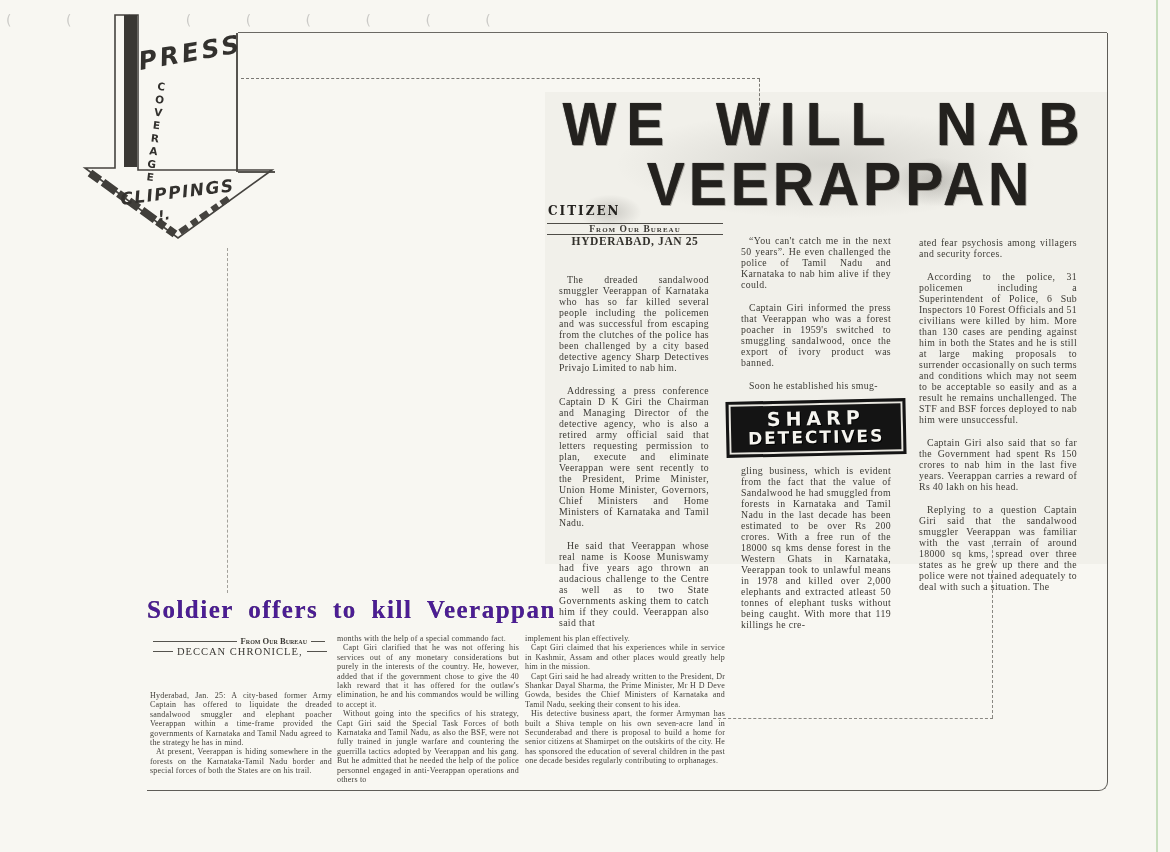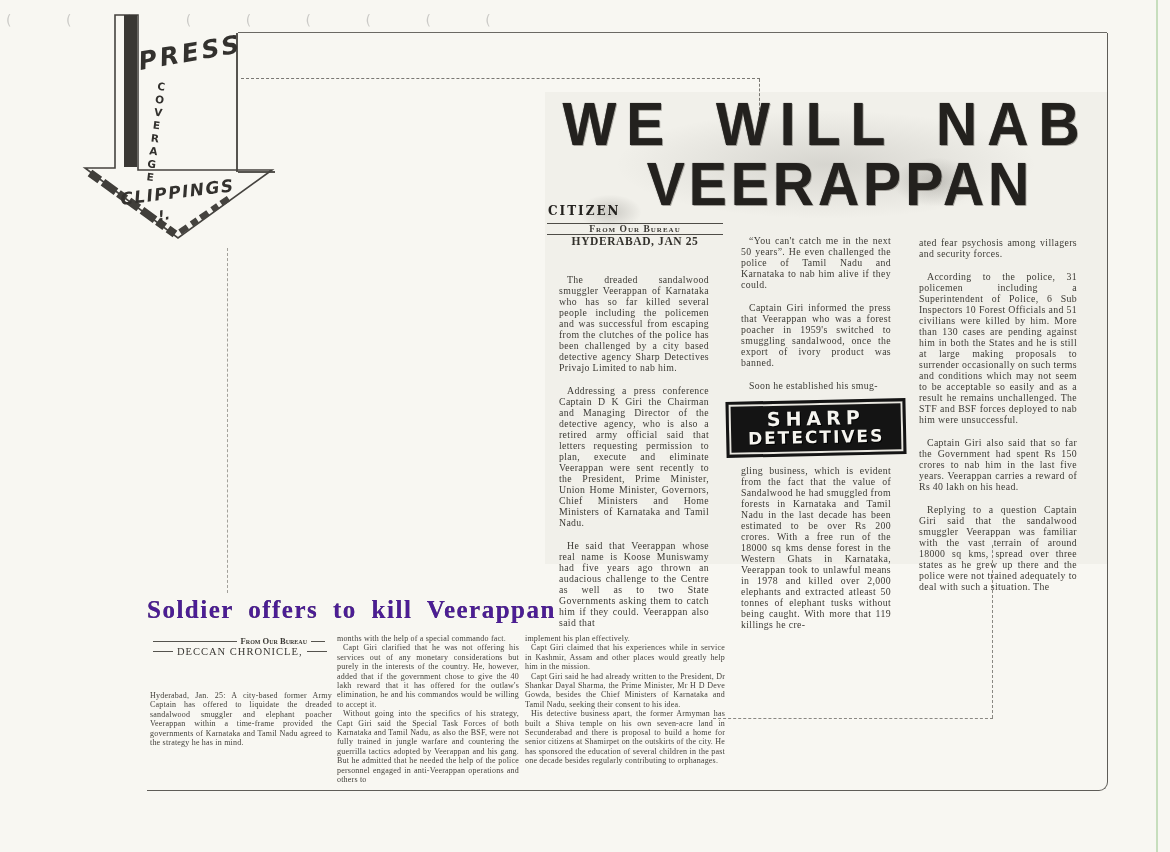--- a/index.html
+++ b/index.html
@@ -180,20 +180,21 @@
       </div>
       <div class="bureau-row">
         <span class="bureau-line" style="flex:0 0 20px;"></span>
         <span class="bureau-src">DECCAN CHRONICLE,</span>
         <span class="bureau-line" style="flex:0 0 20px;"></span>
       </div>
     </div>
 
     <div class="abs b-col" style="left:5px;top:64px;width:182px;margin-top:35px;">
       <p class="noind">Hyderabad, Jan. 25: A city-based former Army Captain has offered to liquidate the dreaded sandalwood smuggler and elephant poacher Veerappan within a time-frame provided the governments of Karnataka and Tamil Nadu agreed to the strategy he has in mind.</p>
+      <p>At present, Veerappan is hiding somewhere in the forests on the Karnataka-Tamil Nadu border and special forces of both the States are on his trail.</p>
     </div>
 
     <div class="abs b-col" style="left:192px;top:42px;width:182px;">
       <p class="noind">months with the help of a special commando fact.</p>
       <p>Capt Giri clarified that he was not offering his services out of any monetary considerations but purely in the interests of the country. He, however, added that if the government chose to give the 40 lakh reward that it has offered for the outlaw's elimination, he and his commandos would be willing to accept it.</p>
       <p>Without going into the specifics of his strategy, Capt Giri said the Special Task Forces of both Karnataka and Tamil Nadu, as also the BSF, were not fully trained in jungle warfare and countering the guerrilla tactics adopted by Veerappan and his gang. But he admitted that he needed the help of the police personnel engaged in anti-Veerappan operations and others to</p>
     </div>
 
     <div class="abs b-col" style="left:380px;top:42px;width:200px;">
       <p class="noind">implement his plan effectively.</p>

